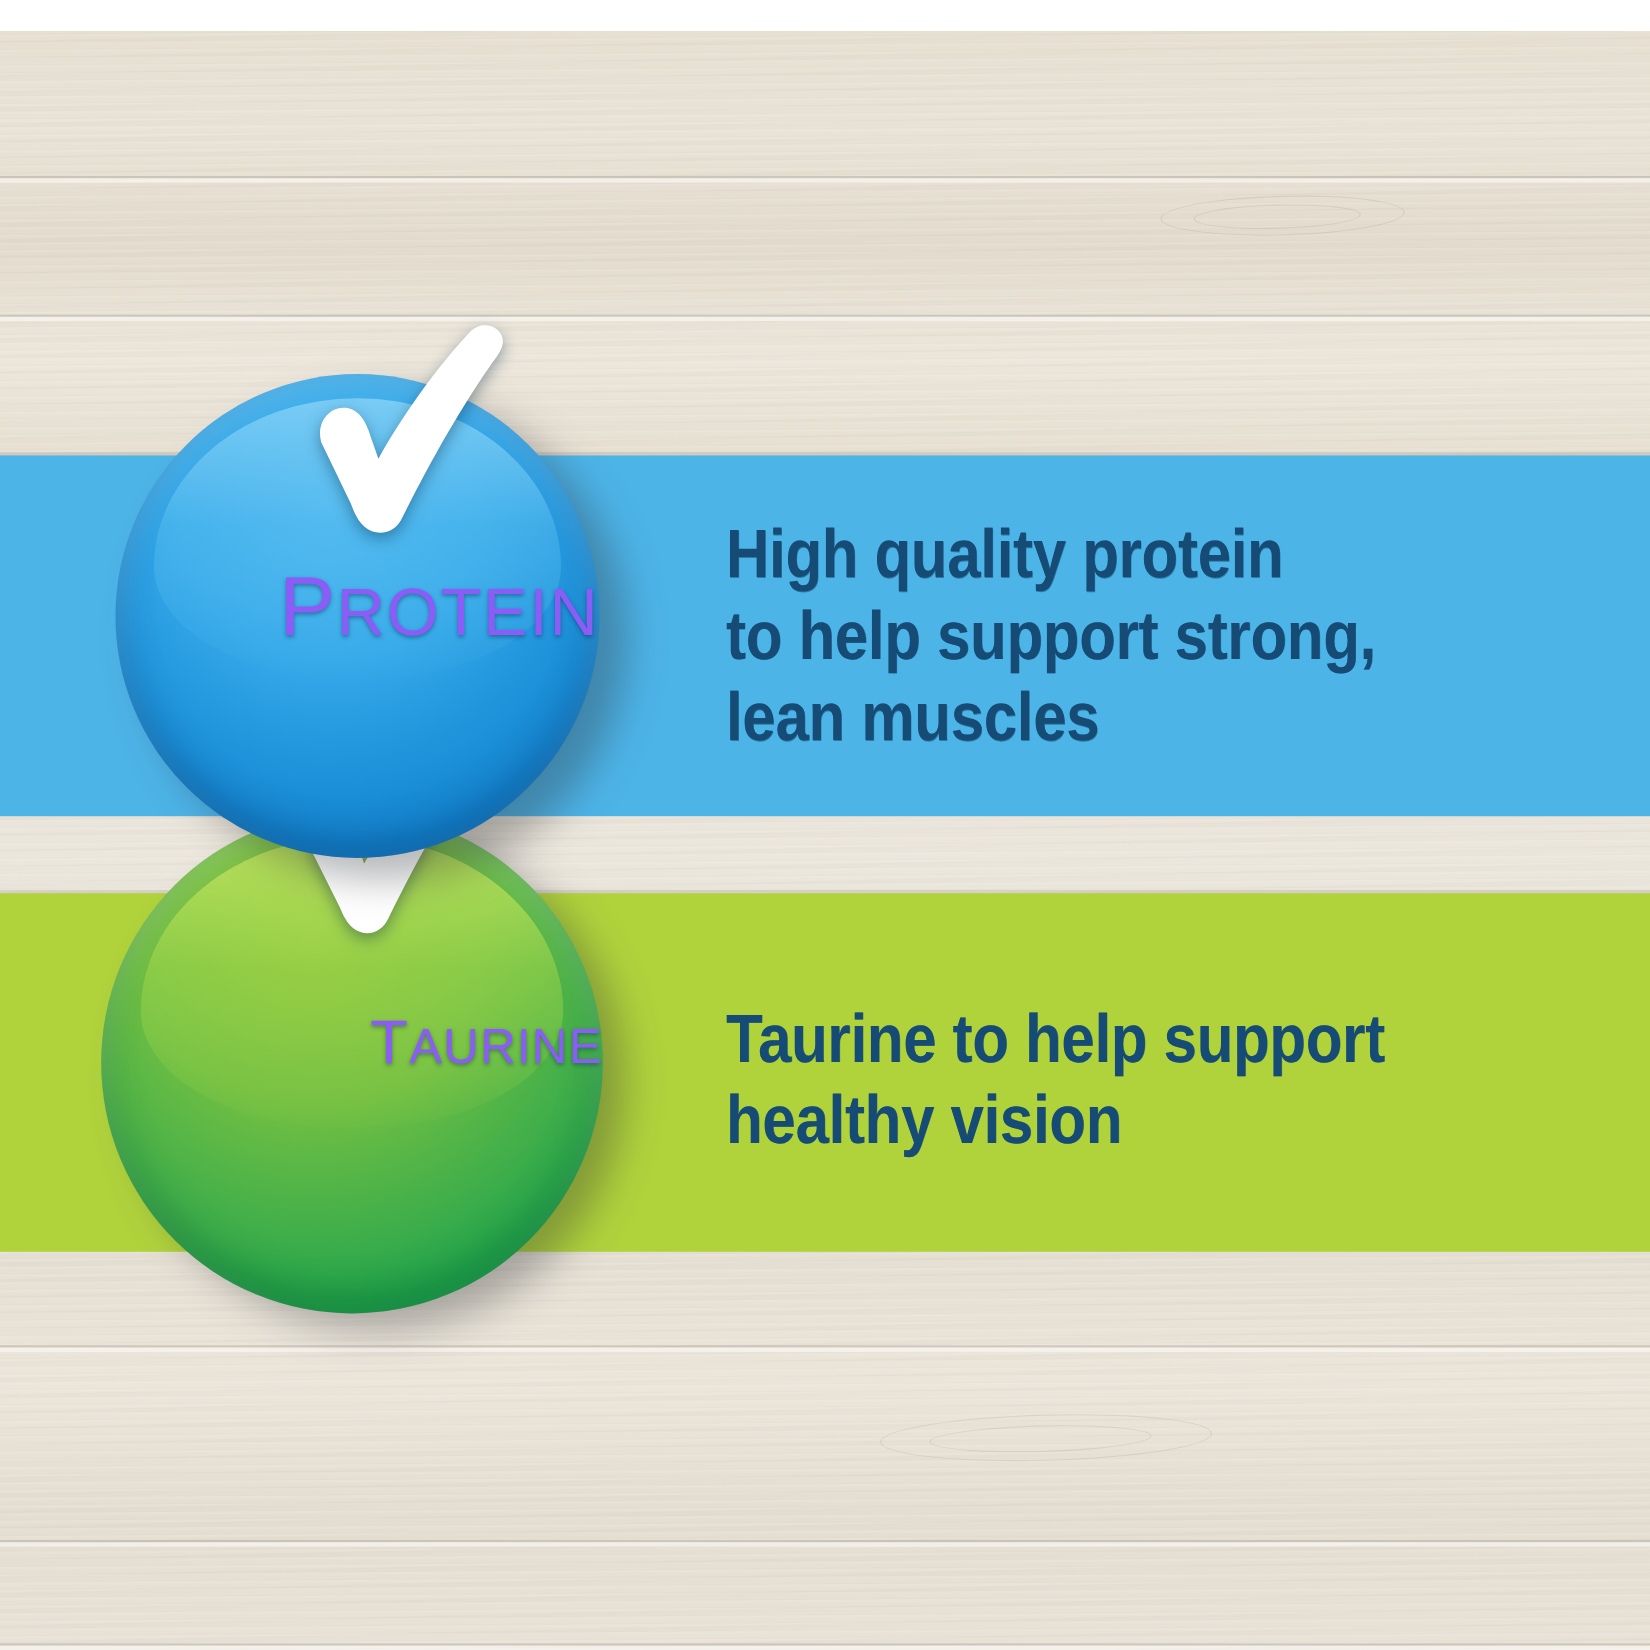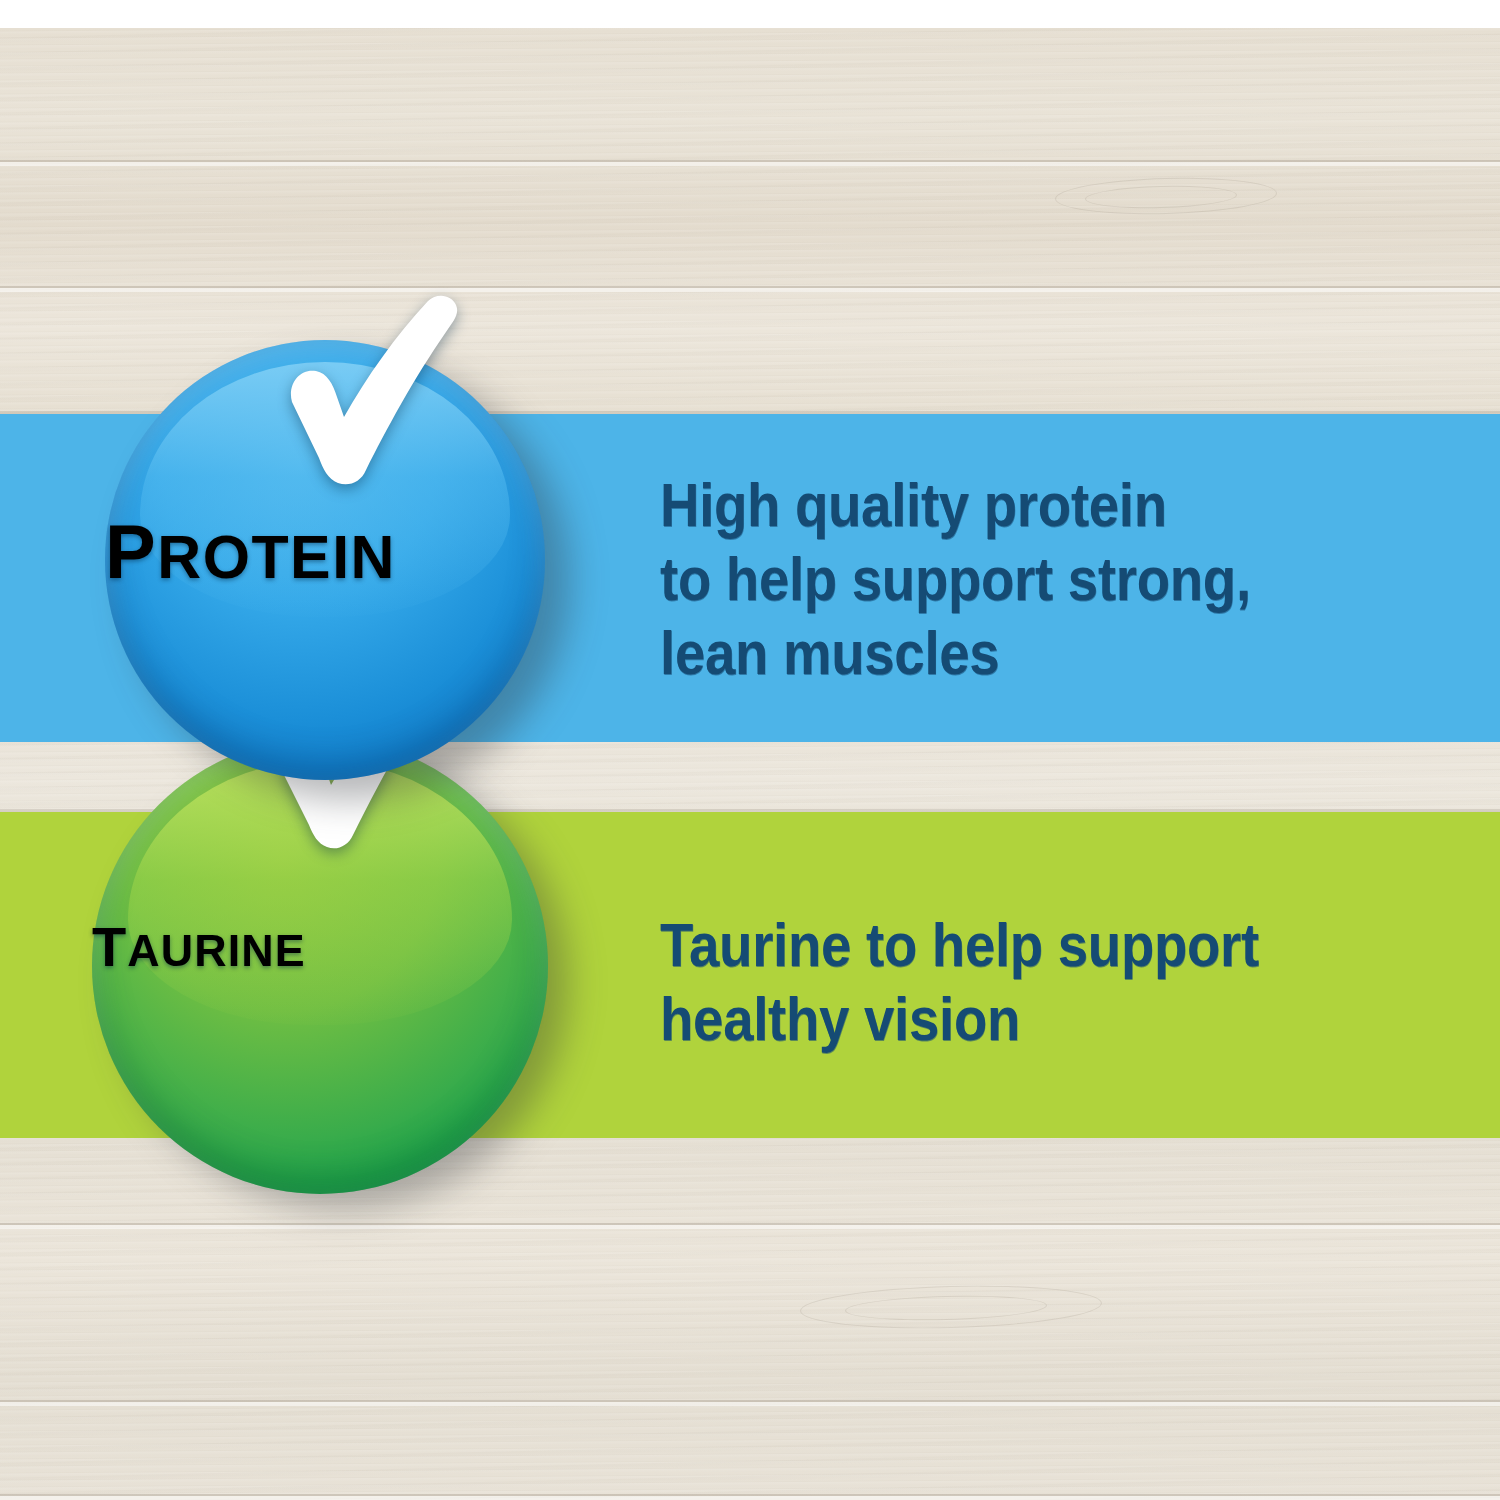--- a/index.html
+++ b/index.html
@@ -111,24 +111,24 @@
     left: 8%;
     top: 5%;
     width: 84%;
     height: 58%;
     border-radius: 50% 50% 48% 48% / 60% 60% 40% 40%;
     pointer-events: none;
   }
   .badge-label {
     position: absolute;
     left: 0; right: 0;
-    text-align: left;
-    color: #000000;
+    text-align: right;
+    color: #8b5cf6;
     font-family: "Liberation Sans", sans-serif;
-    font-weight: 700;
+    font-weight: 400;
     letter-spacing: .02em;
     text-shadow: 0 2px 4px rgba(0,40,70,.45);
     white-space: nowrap;
   }
   .badge-label .cap { font-size: 1em; }
   .badge-label .sc  { font-size: .80em; }
 
   .check {
     position: absolute;
     filter: drop-shadow(0 5px 7px rgba(0,40,70,.40));

